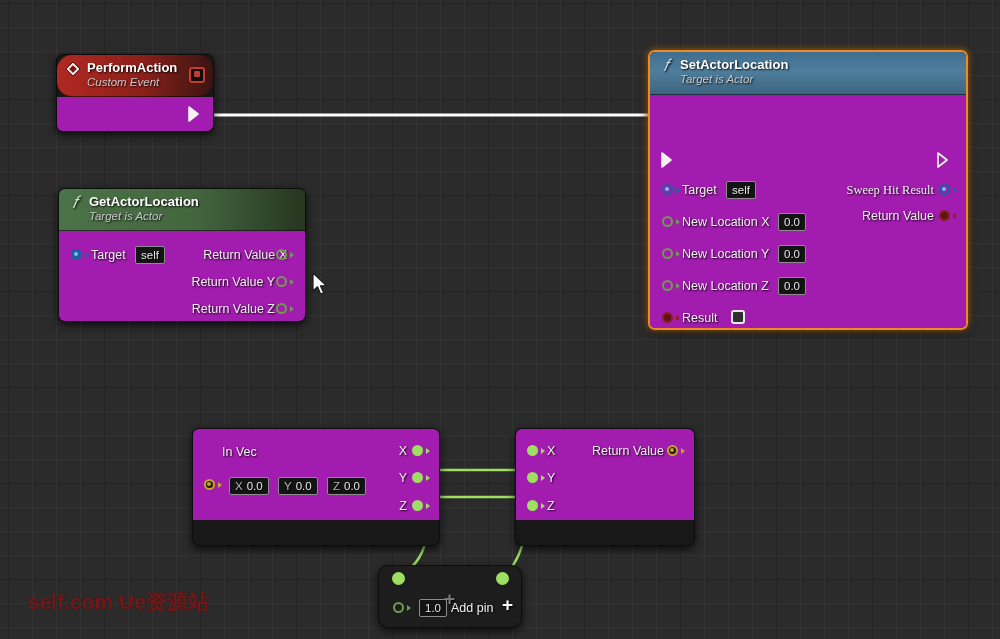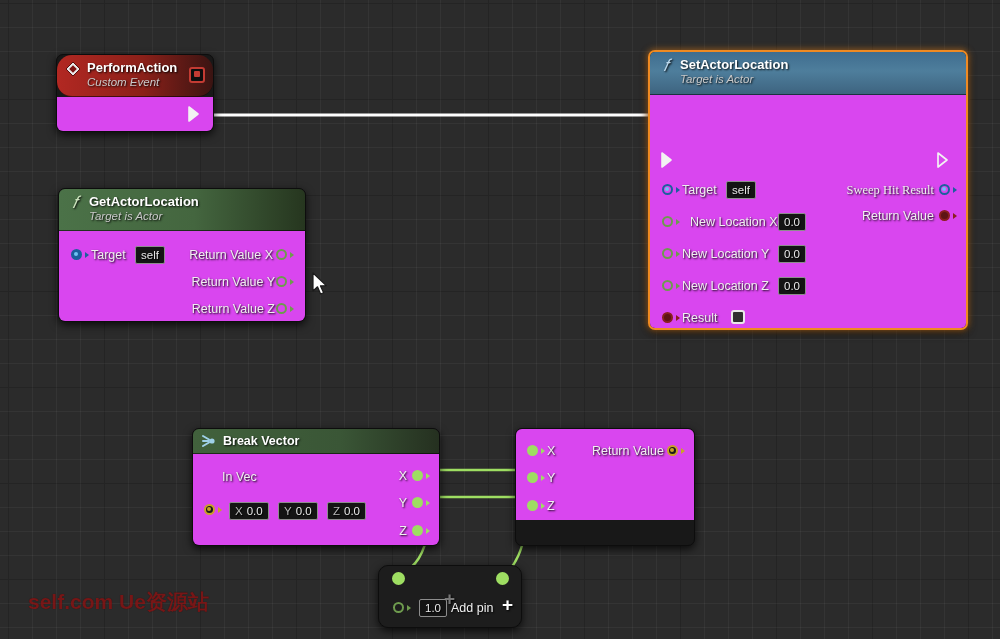--- a/index.html
+++ b/index.html
@@ -51,21 +51,21 @@
     text-shadow: 1px 1px 2px rgba(0,0,0,0.9);
     line-height: 14px;
     padding-left: 22px;
   }
 
   .hdr-func   { background: linear-gradient(to bottom, #3f6d8f 0%, #4e7e9c 45%, #3e6480 100%); }
   .hdr-event  { background: linear-gradient(to right, #b22822 0%, #8b2019 55%, #3a1412 100%); border-radius: 15px; }
   .hdr-pure   { background: linear-gradient(to right, #4b7248 0%, #44663f 55%, #26361f 100%); }
   .hdr-pure2  { background: linear-gradient(to right, #41613c 0%, #3a5636 60%, #253020 100%); }
 
-  .nbody { position: relative; background: #d946ef; }
+  .nbody { position: relative; background: #a21caf; }
 
   
   .ico {
     position: absolute; left: 8px; top: 6px;
     width: 16px; height: 16px;
   }
   .ico-fn {
     font-family: "Liberation Serif", serif; font-style: italic;
     font-size: 17px; color: #bcd9ee; line-height: 16px; text-align: center;
     text-shadow: 1px 1px 2px #000;
@@ -218,21 +218,21 @@
         <div class="circle blue"></div>
           <div class="tri blue"></div>
       </div>
       <div class="plabel" style="left:32px; top:88px;">Target</div>
       <div class="vbox" style="left:76px; top:86px;">self</div>
 
       <div class="pin" style="left:12px; top:121px;">
         <div class="circle green"></div>
           <div class="tri"></div>
       </div>
-      <div class="plabel" style="left:32px; top:120px;margin-left:8px;">New Location X</div>
+      <div class="plabel" style="left:32px; top:120px;">New Location X</div>
       <div class="vbox" style="left:128px; top:118px;">0.0</div>
 
       <div class="pin" style="left:12px; top:153px;">
         <div class="circle green"></div>
           <div class="tri"></div>
       </div>
       <div class="plabel" style="left:32px; top:152px;">New Location Y</div>
       <div class="vbox" style="left:128px; top:150px;">0.0</div>
 
       <div class="pin" style="left:12px; top:185px;">
@@ -271,50 +271,41 @@
     </div>
     <div class="nbody" style="height:90px;">
 
       <div class="pin" style="left:12px; top:18px;">
         <div class="circle blue filled"></div>
           <div class="tri blue"></div>
       </div>
       <div class="plabel" style="left:32px; top:17px;">Target</div>
       <div class="vbox" style="left:76px; top:15px;">self</div>
 
-      <div class="plabel right" style="right:32px; top:17px;">Return Value X</div>
+      <div class="plabel right" style="right:18px; top:17px;">Return Value X</div>
       <div class="pin" style="left:217px; top:18px;">
         <div class="circle green"></div>
           <div class="tri"></div>
       </div>
 
       <div class="plabel right" style="right:30px; top:44px;">Return Value Y</div>
       <div class="pin" style="left:217px; top:45px;">
         <div class="circle green"></div>
           <div class="tri"></div>
       </div>
 
       <div class="plabel right" style="right:30px; top:71px;">Return Value Z</div>
       <div class="pin" style="left:217px; top:72px;">
         <div class="circle green"></div>
           <div class="tri"></div>
       </div>
     </div>
   </div>
 
   <div class="node" id="n-break" style="left:192px; top:428px; width:248px; height:118px;">
-    <div class="nheader hdr-pure2" style="height:25px;">
-      <span class="ico" style="top:5px;">
-        <svg width="16" height="14" viewBox="0 0 16 14">
-          <path d="M2,2 L8,5.5 M2,7 L8,7 M2,12 L8,8.5" stroke="#9fd0e8" stroke-width="2" fill="none" stroke-linecap="round"></path>
-          <circle cx="11" cy="7" r="2.6" fill="#9fd0e8"></circle>
-        </svg>
-      </span>
-      <div class="ntitle" style="font-size:12.5px;">Break Vector</div>
-    </div>
     <div class="nbody" style="height:91px;">
 
       <div class="pin" style="left:11px; top:50px;">
         <div class="circle gold"></div>
           <div class="tri gold"></div>
       </div>
       <div class="plabel" style="left:29px; top:16px;">In Vec</div>
 
       <div class="vbox" style="left:36px; top:48px;">
         <span class="axis">X</span><span>0.0</span>

